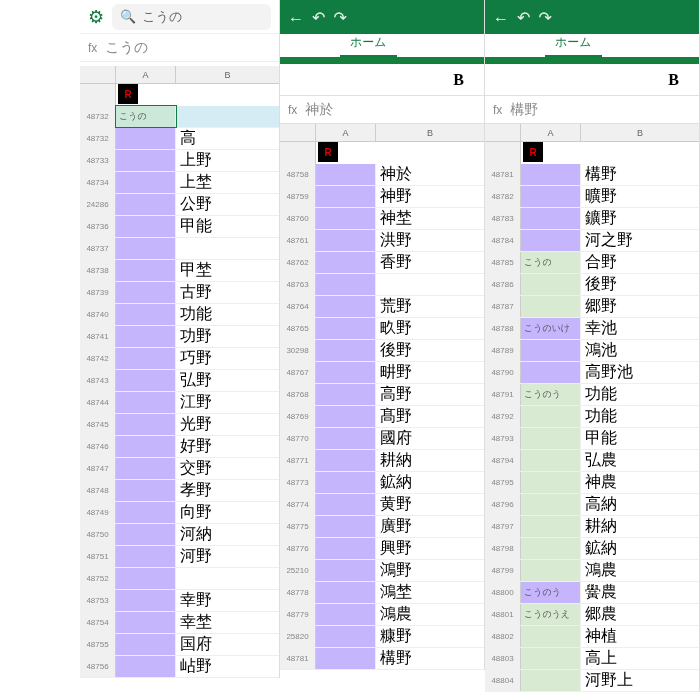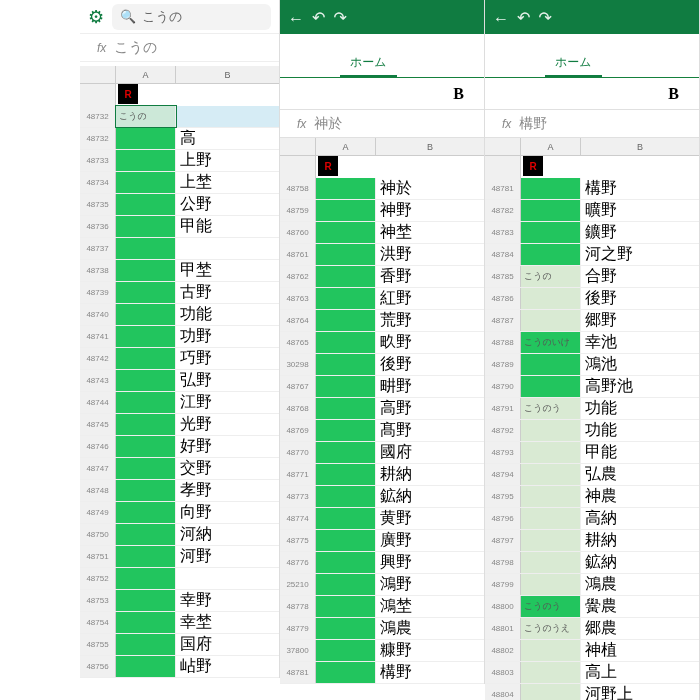--- a/index.html
+++ b/index.html
@@ -8,41 +8,41 @@
   .panel.p1 { left: 80px; width: 200px; }
   .panel.p2 { left: 280px; width: 205px; }
   .panel.p3 { left: 485px; width: 215px; }
   .topbar { height: 34px; display: flex; align-items: center; padding: 0 8px; gap: 8px; }
   .topbar.green { background: #107c41; color: #fff; }
   .topbar.white { background: #fff; }
   .gear { color: #107c41; font-size: 18px; }
   .arrow { color: rgba(255,255,255,0.9); font-size: 16px; cursor: pointer; }
   .searchbox { flex: 1; background: #f3f3f3; border-radius: 6px; height: 26px; display: flex; align-items: center; padding: 0 8px; gap: 6px; color: #666; font-size: 13px; }
   .searchbox .mag { color: #888; font-size: 13px; }
-  .tabbar { height: 44px; display: flex; align-items: end; padding-left: 60px; background: #fff; border-bottom: 1px solid #15803d; }
+  .tabbar { height: 30px; display: flex; align-items: end; padding-left: 60px; background: #fff; border-bottom: 7px solid #15803d; }
   .tab { font-size: 12px; padding: 4px 10px; color: #107c41; border-bottom: 2px solid #107c41; }
   .ribbonrow { height: 32px; display: flex; align-items: center; justify-content: flex-end; padding-right: 20px; border-bottom: 1px solid #e0e0e0; background: #fff; }
   .bold { font-weight: bold; font-size: 16px; font-family: serif; }
   .fxbar { height: 28px; display: flex; align-items: center; padding: 0 8px; gap: 8px; border-bottom: 1px solid #e0e0e0; background: #fff; }
-  .fx { font-style: italic; color: #888; font-size: 12px; margin-left: 9px; }
+  .fx { color: #888; font-size: 12px; }
   .fxval { color: #888; font-size: 14px; }
   .colheads { height: 18px; display: flex; background: #f0f0f0; border-bottom: 1px solid #ccc; font-size: 9px; color: #666; }
   .rownumcol { width: 36px; border-right: 1px solid #ccc; }
   .colA { width: 60px; text-align: center; border-right: 1px solid #ccc; line-height: 18px; }
   .colB { flex: 1; text-align: center; line-height: 18px; }
   .logo-row { height: 22px; display: flex; }
   .logo-row .rownumcol { background: #f0f0f0; }
   .logo { width: 20px; height: 20px; background: #000; color: #d00; font-size: 10px; font-weight: bold; display: flex; align-items: center; justify-content: center; margin-left: 2px; }
   .grid { flex: 1; overflow: hidden; }
   .row { display: flex; height: 22px; border-bottom: 1px solid #eee; }
   .row .rn { width: 36px; font-size: 8px; color: #888; background: #f0f0f0; display: flex; align-items: center; justify-content: center; border-right: 1px solid #ccc; }
   .row .cA { width: 60px; border-right: 1px solid #eee; font-size: 9px; color: #555; display: flex; align-items: center; padding-left: 3px; }
   .row .cB { flex: 1; font-size: 16px; display: flex; align-items: center; padding-left: 4px; font-family: "Hiragino Mincho", serif; }
   .row.sel .cA { background: #cce8d8; outline: 1px solid #107c41; }
-  .row .cA.hl { background: #22c55e; }
+  .row .cA.hl { background: #c4b5fd; }
   .row .cA.gr { background: #d9ead3; }
   .row.header-sel { background: #d6ecf5; }
   .p1 .fxbar, .p1 .topbar { border-bottom: 1px solid #eee; }
   .p1 .colheads { margin-top: 4px; }
   .p2 .topbar, .p3 .topbar { justify-content: flex-start; }
 </style>
 </head>
 <body>
 
 <div class="panel p1">
@@ -81,21 +81,21 @@
         <div class="rn">48733</div>
         <div class="cA hl"></div>
         <div class="cB">上野</div>
       </div>
       <div class="row">
         <div class="rn">48734</div>
         <div class="cA hl"></div>
         <div class="cB">上埜</div>
       </div>
       <div class="row">
-        <div class="rn">48735</div>
+        <div class="rn">24286</div>
         <div class="cA hl"></div>
         <div class="cB">公野</div>
       </div>
       <div class="row">
         <div class="rn">48736</div>
         <div class="cA hl"></div>
         <div class="cB">甲能</div>
       </div>
       <div class="row">
         <div class="rn">48737</div>
@@ -246,21 +246,20 @@
         <div class="cB">洪野</div>
       </div>
       <div class="row">
         <div class="rn">48762</div>
         <div class="cA hl"></div>
         <div class="cB">香野</div>
       </div>
       <div class="row">
         <div class="rn">48763</div>
         <div class="cA hl"></div>
-        <div class="cB">紅野</div>
       </div>
       <div class="row">
         <div class="rn">48764</div>
         <div class="cA hl"></div>
         <div class="cB">荒野</div>
       </div>
       <div class="row">
         <div class="rn">48765</div>
         <div class="cA hl"></div>
         <div class="cB">畂野</div>
@@ -324,21 +323,21 @@
         <div class="rn">48778</div>
         <div class="cA hl"></div>
         <div class="cB">鴻埜</div>
       </div>
       <div class="row">
         <div class="rn">48779</div>
         <div class="cA hl"></div>
         <div class="cB">鴻農</div>
       </div>
       <div class="row">
-        <div class="rn">37800</div>
+        <div class="rn">25820</div>
         <div class="cA hl"></div>
         <div class="cB">糠野</div>
       </div>
       <div class="row">
         <div class="rn">48781</div>
         <div class="cA hl"></div>
         <div class="cB">構野</div>
       </div>
     </div>
 </div>

